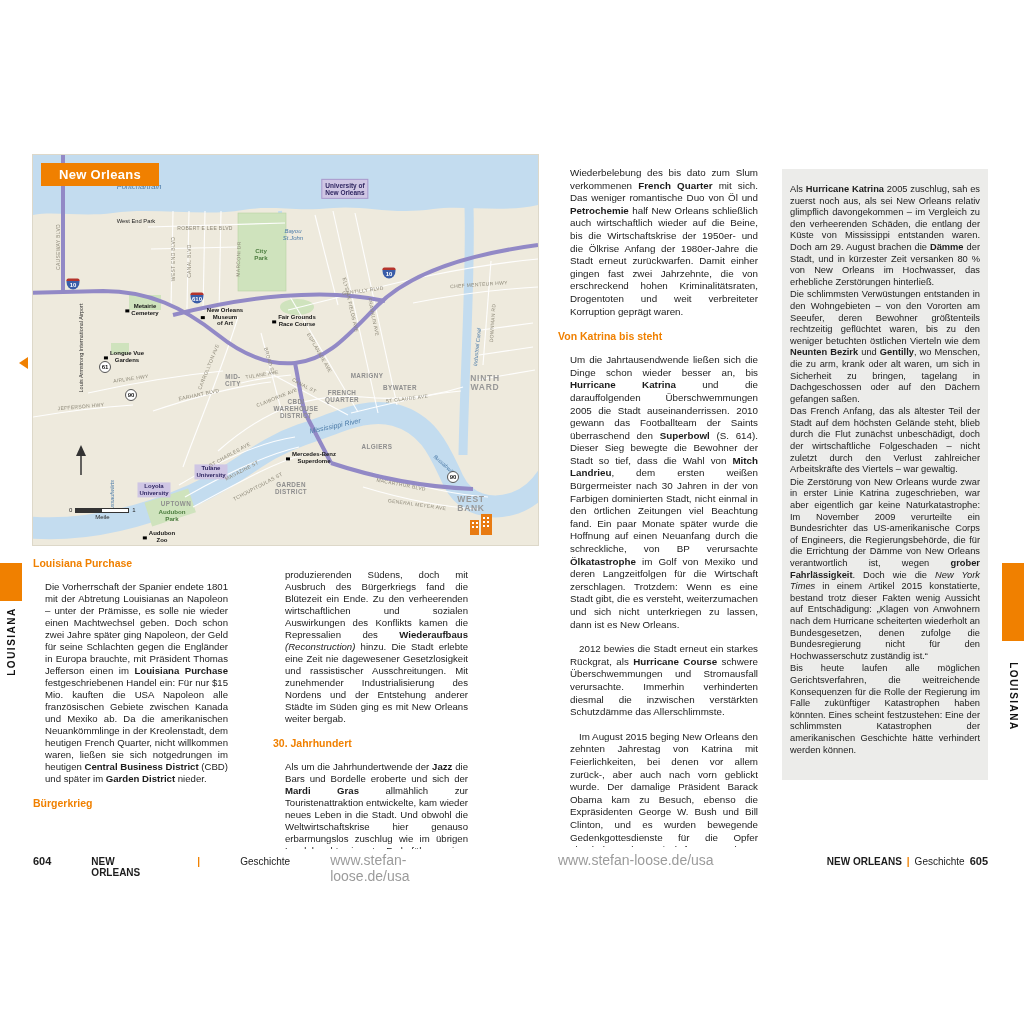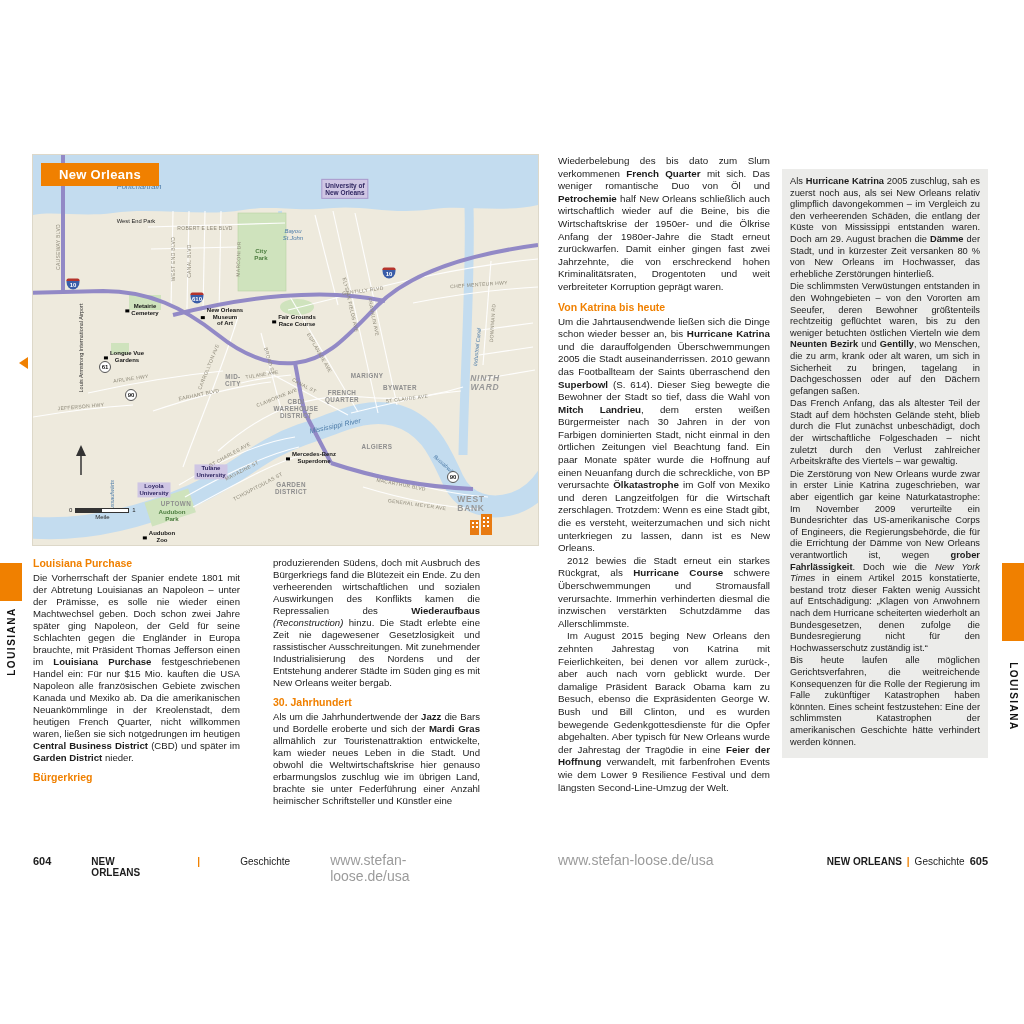--- a/index.html
+++ b/index.html
@@ -51,28 +51,28 @@
   .sb-bar{width:52px;height:3px;border:0.5px solid #333;background:linear-gradient(90deg,#333 0 50%,#fff 50%);}
   .sb-unit{text-align:center;margin-top:1px;}
   .bldg-icon{position:absolute;right:42px;bottom:6px;}
 
   
   .cols{display:flex;gap:33px;margin-top:12px;height:292px;overflow:hidden;}
   .col{width:207px;}
   .col3{position:absolute;left:0;top:0;width:212px;height:692px;overflow:hidden;}
   .col-head{color:#f08000;font-weight:bold;font-size:10.5px;margin:7px 0 3px 0;}
   .col .col-head:first-child, .col3 .col-head:first-child{margin-top:0;}
-  p.body{margin:0;font-size:9.6px;line-height:12px;text-align:justify;}
+  p.body{margin:12px;font-size:9.6px;line-height:12px;text-align:justify;}
   p.body.ind{text-indent:9px;}
   .col3 p.body{font-size:9.8px;line-height:12.6px;}
 
   
   .infobox{position:absolute;left:224px;top:14px;width:206px;background:#ececea;}
   .infobox-title{background:#f08000;color:#fff;font-weight:bold;font-size:11px;padding:5px 8px;}
-  .infobox-body{padding:7px 8px 9px 8px;}
+  .infobox-body{padding:7px 8px 23px 8px;margin-top:8px;}
   .infobox-body p.body{font-size:9.3px;line-height:11.6px;margin:0 0 1px 0;}
 
   
   .footer{position:absolute;top:697px;display:flex;align-items:baseline;gap:5px;font-size:10px;}
   .page-left .footer{left:0;width:434px;gap:40px;}
   .page-right .footer{left:0;width:430px;}
   .footer .pg{font-weight:bold;font-size:11px;}
   .footer .sec{font-weight:bold;}
   .footer .sep{color:#f08000;font-weight:bold;}
   .footer .chap{color:#222;}
@@ -182,21 +182,21 @@
 Gardens</span>
           <span class="lbl district" style="left: 200px; top: 226px;">MID-
 CITY</span>
           <span class="lbl district" style="left: 263px; top: 254px;">CBD/
 WAREHOUSE
 DISTRICT</span>
           <span class="lbl district" style="left: 309px; top: 242px;">FRENCH
 QUARTER</span>
           <span class="lbl district" style="left: 334px; top: 221px;">MARIGNY</span>
           <span class="lbl district" style="left: 367px; top: 233px;">BYWATER</span>
-          <span class="lbl district-lg" style="left: 452px; top: 228px; font-style: italic;">NINTH
+          <span class="lbl district-lg" style="left: 452px; top: 228px;">NINTH
 WARD</span>
           <span class="lbl district" style="left: 344px; top: 292px;">ALGIERS</span>
           <span class="lbl poi marked" style="left: 281px; top: 303px;">Mercedes-Benz
 Superdome</span>
           <span class="lbl uni-sm" style="left: 178px; top: 317px;">Tulane
 University</span>
           <span class="lbl uni-sm" style="left: 121px; top: 335px;">Loyola
 University</span>
           <span class="lbl district" style="left: 143px; top: 349px;">UPTOWN</span>
           <span class="lbl district" style="left: 258px; top: 334px;">GARDEN
@@ -296,21 +296,21 @@
       <span class="sep">|</span>
       <span class="chap">Geschichte</span>
       <span class="url">www.stefan-loose.de/usa</span>
     </div>
   </div>
 
   <div class="page page-right">
 
     <div class="col3">
         <p class="body">Wiederbelebung des bis dato zum Slum verkommenen <b>French Quarter</b> mit sich. Das weniger romantische Duo von Öl und <b>Petrochemie</b> half New Orleans schließlich auch wirtschaftlich wieder auf die Beine, bis die Wirtschaftskrise der 1950er- und die Ölkrise Anfang der 1980er-Jahre die Stadt erneut zurückwarfen. Damit einher gingen fast zwei Jahrzehnte, die von erschreckend hohen Kriminalitätsraten, Drogentoten und weit verbreiteter Korruption geprägt waren.</p>
-        <div class="col-head">Von Katrina bis heute</div>
+        <div class="col-head">Von Katrina bis steht</div>
         <p class="body">Um die Jahrtausendwende ließen sich die Dinge schon wieder besser an, bis <b>Hurricane Katrina</b> und die darauffolgenden Überschwemmungen 2005 die Stadt auseinanderrissen. 2010 gewann das Footballteam der Saints überraschend den <b>Superbowl</b> (S. 614). Dieser Sieg bewegte die Bewohner der Stadt so tief, dass die Wahl von <b>Mitch Landrieu</b>, dem ersten weißen Bürgermeister nach 30 Jahren in der von Farbigen dominierten Stadt, nicht einmal in den örtlichen Zeitungen viel Beachtung fand. Ein paar Monate später wurde die Hoffnung auf einen Neuanfang durch die schreckliche, von BP verursachte <b>Ölkatastrophe</b> im Golf von Mexiko und deren Langzeitfolgen für die Wirtschaft zerschlagen. Trotzdem: Wenn es eine Stadt gibt, die es versteht, weiterzumachen und sich nicht unterkriegen zu lassen, dann ist es New Orleans.</p>
         <p class="body ind">2012 bewies die Stadt erneut ein starkes Rückgrat, als <b>Hurricane Course</b> schwere Überschwemmungen und Stromausfall verursachte. Immerhin verhinderten diesmal die inzwischen verstärkten Schutzdämme das Allerschlimmste.</p>
         <p class="body ind">Im August 2015 beging New Orleans den zehnten Jahrestag von Katrina mit Feierlichkeiten, bei denen vor allem zurück-, aber auch nach vorn geblickt wurde. Der damalige Präsident Barack Obama kam zu Besuch, ebenso die Expräsidenten George W. Bush und Bill Clinton, und es wurden bewegende Gedenkgottesdienste für die Opfer abgehalten. Aber typisch für New Orleans wurde der Jahrestag der Tragödie in eine <b>Feier der Hoffnung</b> verwandelt, mit farbenfrohen Events wie dem Lower 9 Resilience Festival und dem längsten Second-Line-Umzug der Welt.</p>
       </div>
 
     <div class="infobox">
       <div class="infobox-body" id="infoboxBody">
           <p class="body">Als <b>Hurricane Katrina</b> 2005 zuschlug, sah es zuerst noch aus, als sei New Orleans relativ glimpflich davongekommen – im Vergleich zu den verheerenden Schäden, die entlang der Küste von Mississippi entstanden waren. Doch am 29. August brachen die <b>Dämme</b> der Stadt, und in kürzester Zeit versanken 80 % von New Orleans im Hochwasser, das erhebliche Zerstörungen hinterließ.</p>
           <p class="body">Die schlimmsten Verwüstungen entstanden in den Wohngebieten – von den Vororten am Seeufer, deren Bewohner größtenteils rechtzeitig geflüchtet waren, bis zu den weniger betuchten östlichen Vierteln wie dem <b>Neunten Bezirk</b> und <b>Gentilly</b>, wo Menschen, die zu arm, krank oder alt waren, um sich in Sicherheit zu bringen, tagelang in Dachgeschossen oder auf den Dächern gefangen saßen.</p>
           <p class="body">Das French Anfang, das als ältester Teil der Stadt auf dem höchsten Gelände steht, blieb durch die Flut zunächst unbeschädigt, doch der wirtschaftliche Folgeschaden – nicht zuletzt durch den Verlust zahlreicher Arbeitskräfte des Viertels – war gewaltig.</p>

